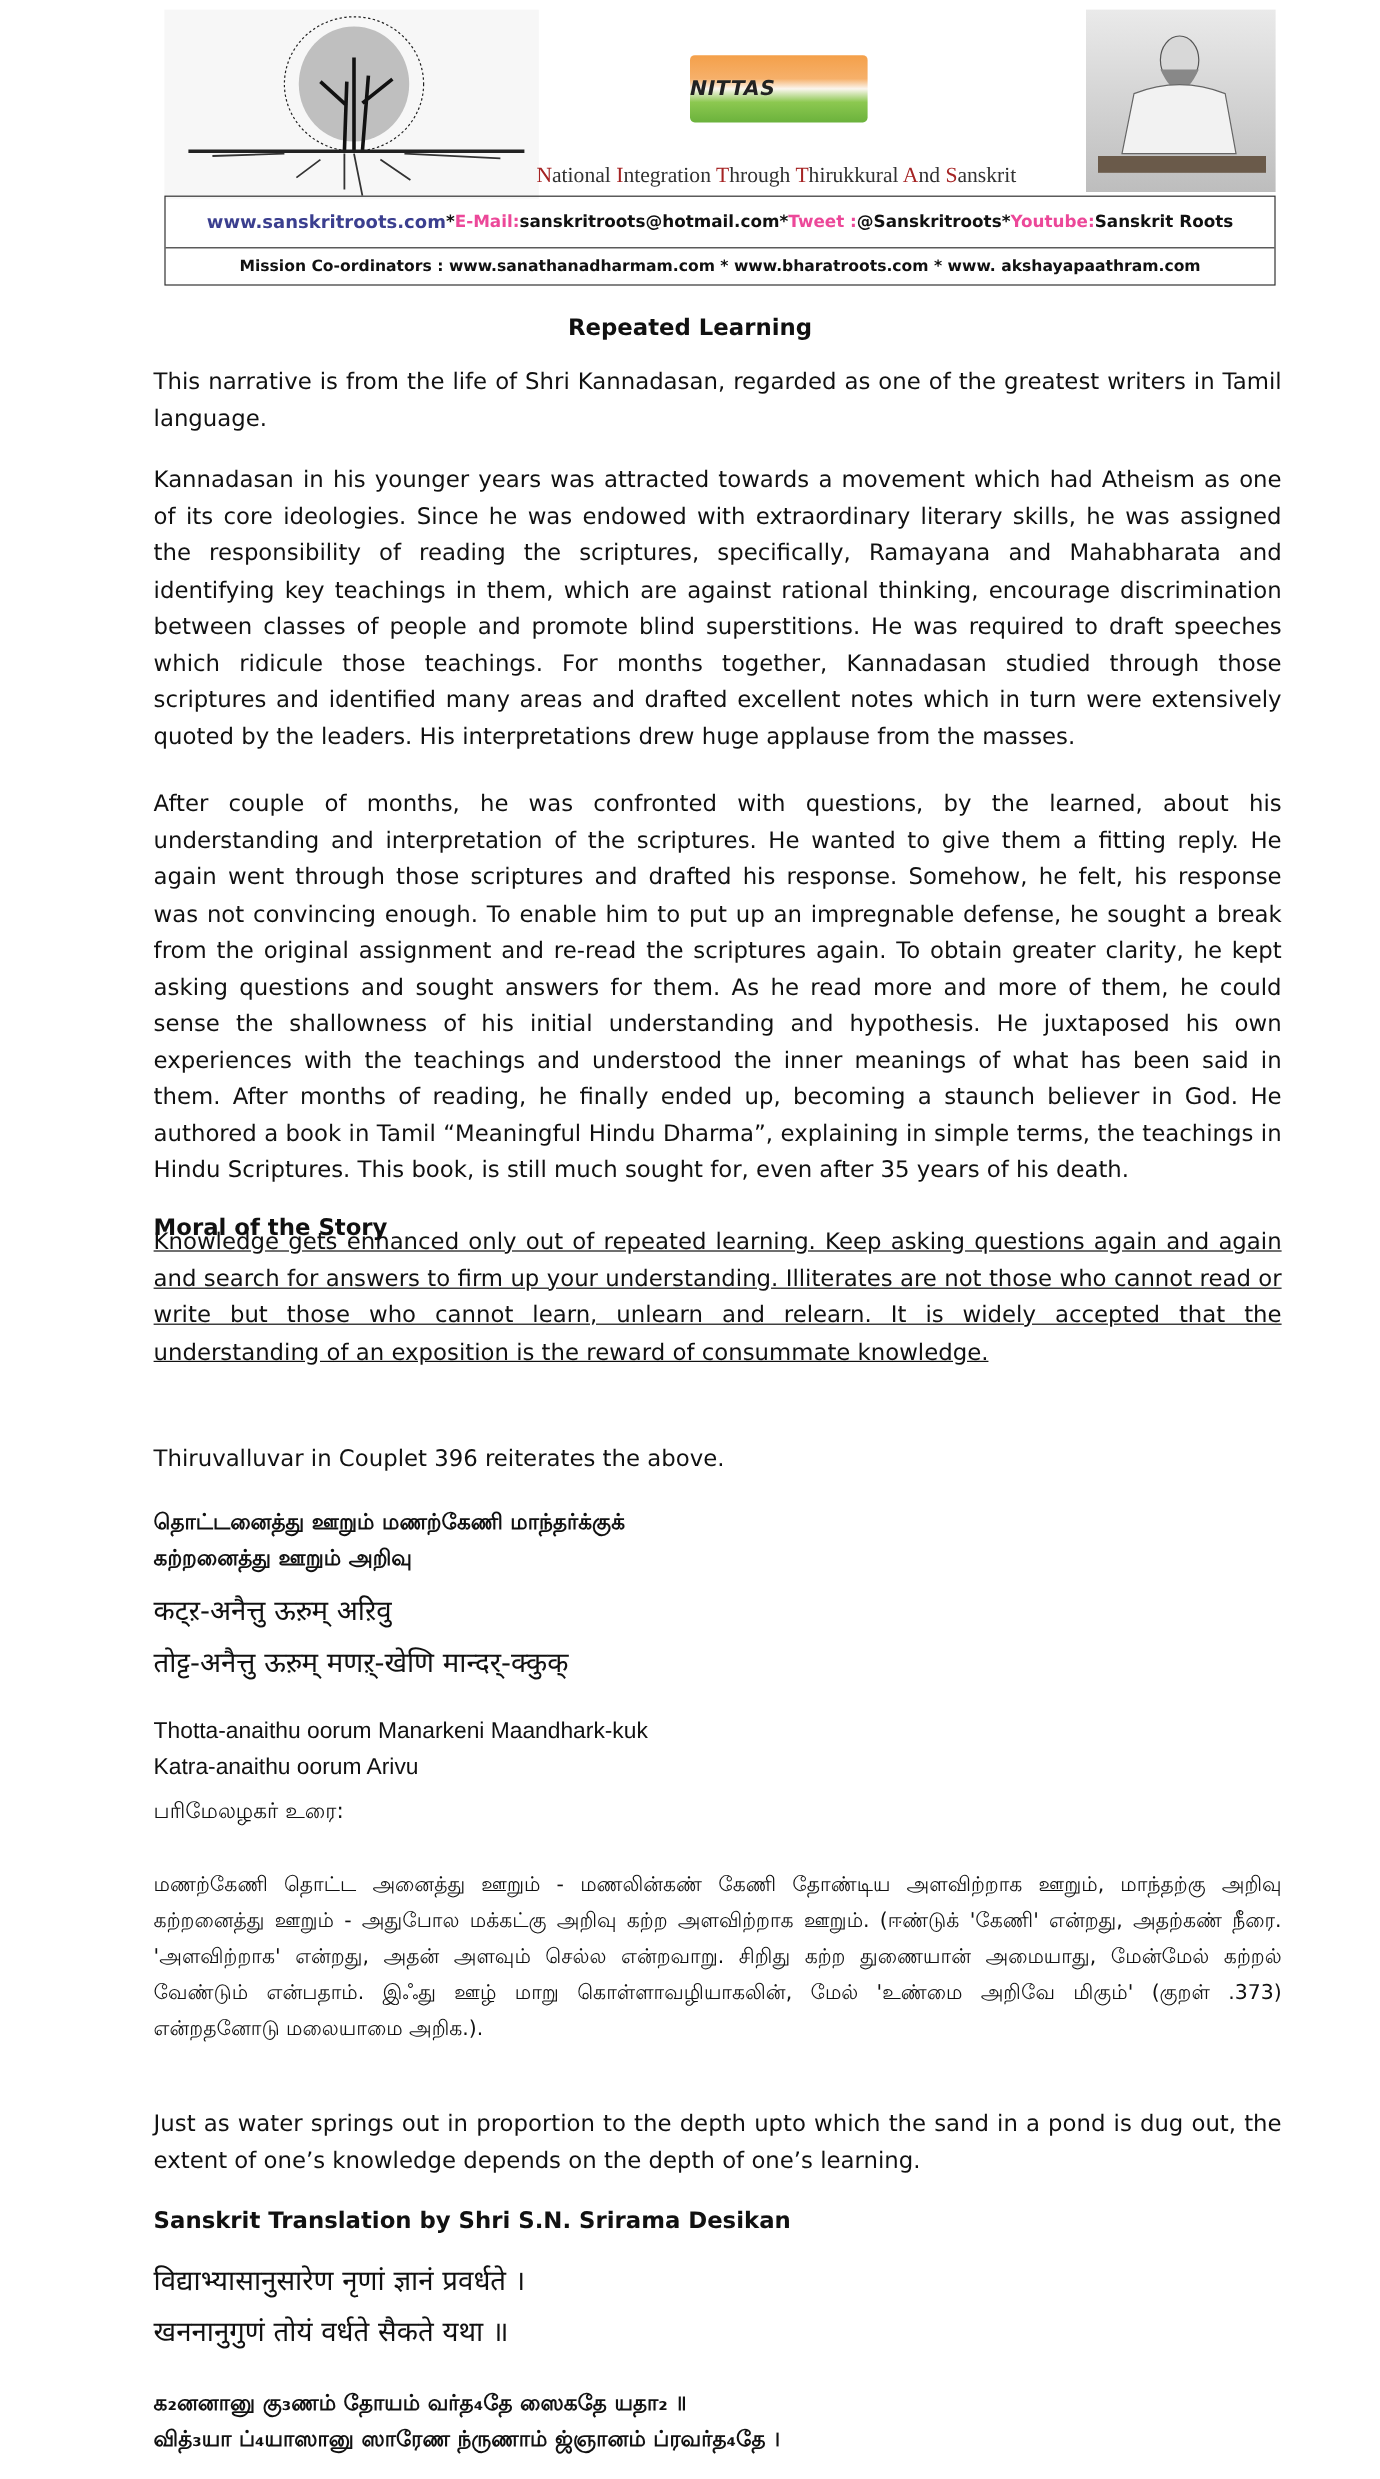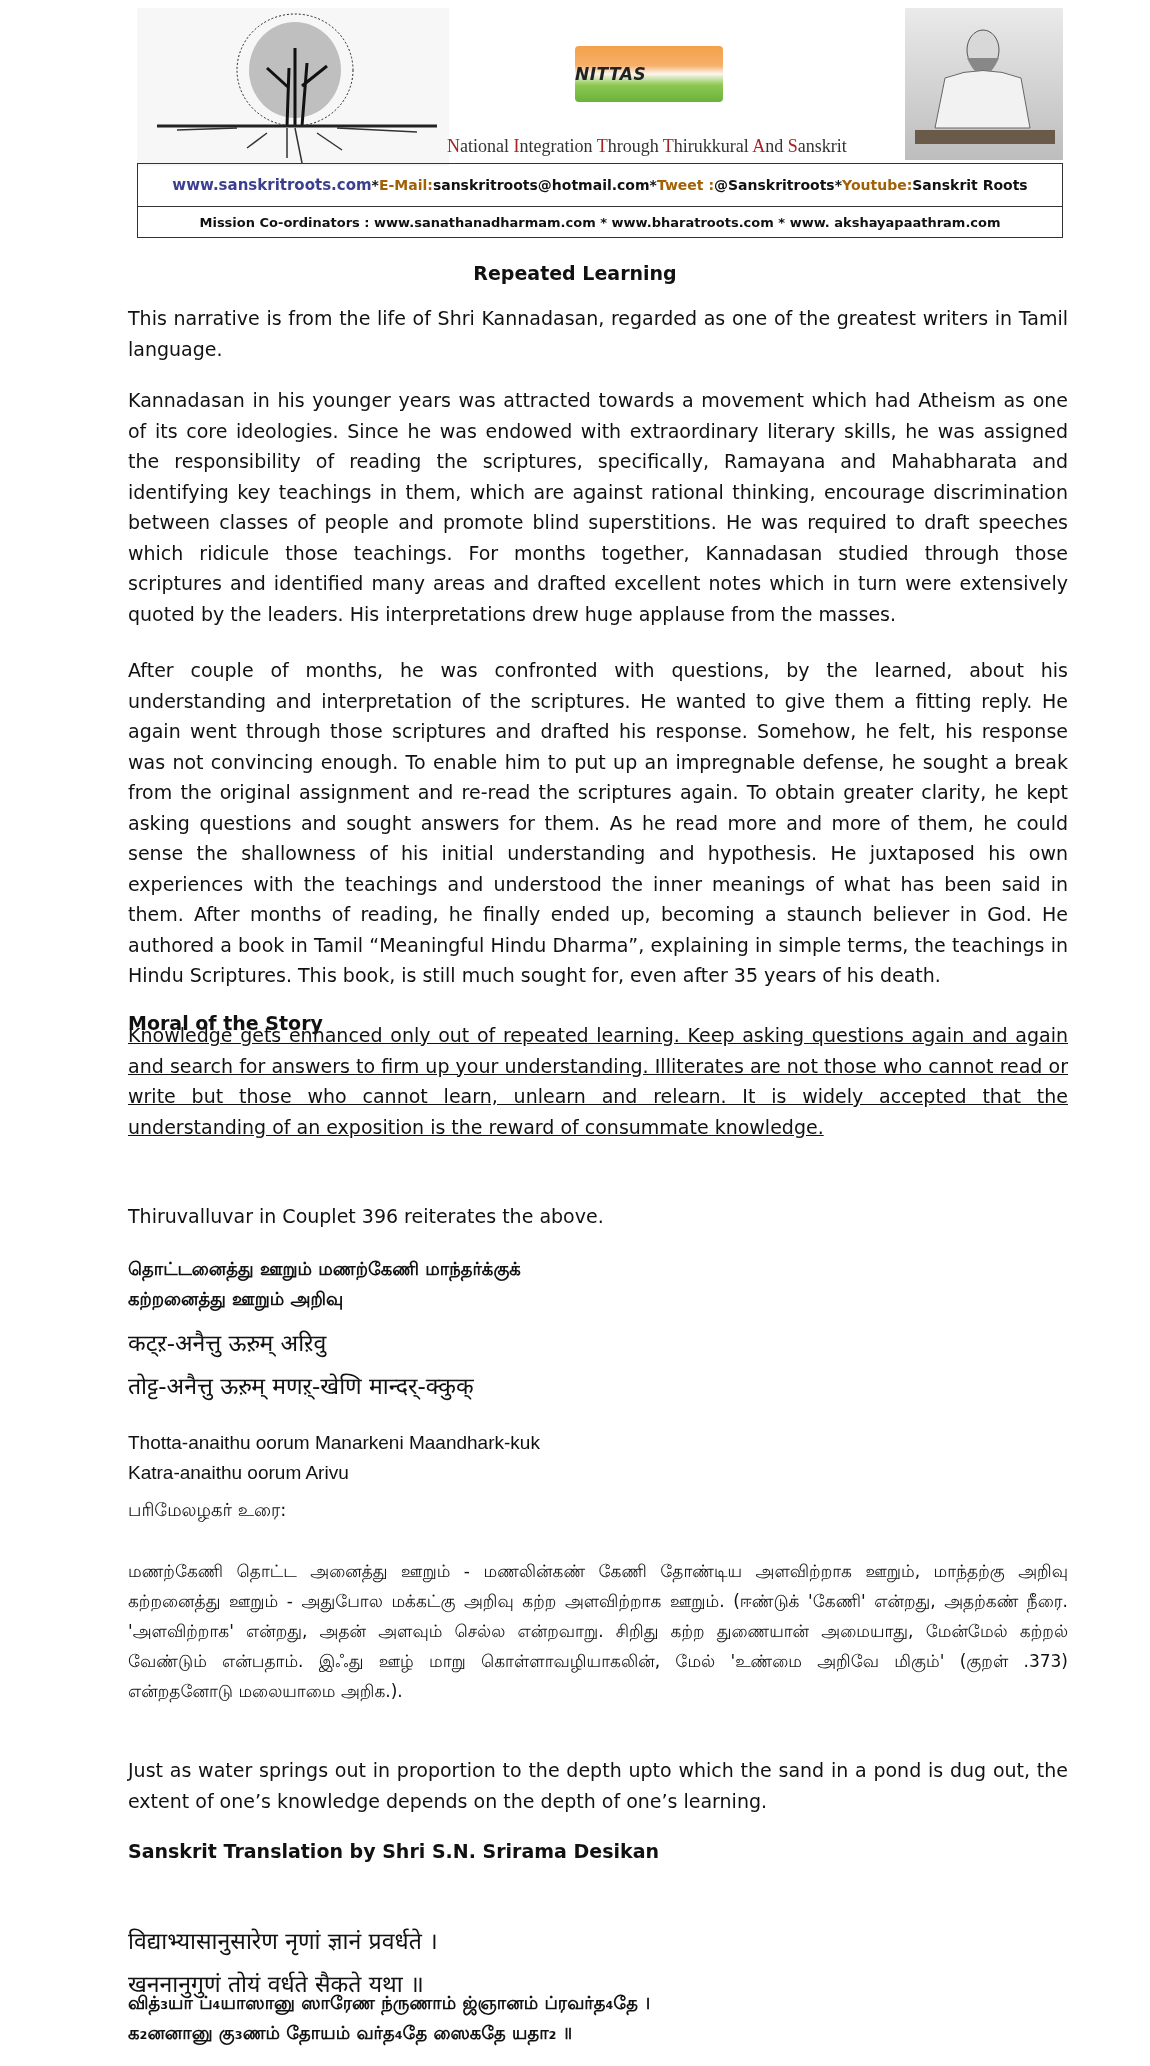--- a/index.html
+++ b/index.html
@@ -12,21 +12,21 @@
             display: flex; align-items: center; }
   .nittas span { font-family: "DejaVu Sans", sans-serif; font-weight: bold; font-style: italic; font-size: 17px; color: #222; letter-spacing: 0.5px; }
   .tagline { position: absolute; left: 310px; top: 128px; font-family: Liberation Serif, serif; font-size: 18px; color: #333; white-space: nowrap; }
   .tagline .cap { color: #a52323; }
   .sage { position: absolute; left: 768px; top: 0; width: 158px; height: 152px; background: linear-gradient(180deg, #eaeaea, #bdbdbd); }
   .contact-box { position: absolute; left: 0; top: 155px; width: 924px; border: 1.5px solid #333; }
   .contact-row { height: 42px; display: flex; align-items: center; justify-content: center;
                  font-family: "DejaVu Sans", sans-serif; font-size: 14px; font-weight: bold; color: #111; white-space: nowrap; }
   .contact-row + .contact-row { height: 30px; border-top: 1.5px solid #333; font-size: 13px; }
   .blue { color: #3b3f8f; font-size: 15px; }
-  .red { color: #a16207; }
+  .red { color: #ec4899; }
   .doc { position: absolute; left: 128px; width: 940px; }
   .title { position: absolute; left: 0; width: 1150px; top: 262px; text-align: center; font-weight: bold; font-size: 19px; }
   .p { font-size: 19px; line-height: 30.5px; text-align: justify; margin: 0; }
   .h { font-weight: bold; font-size: 19px; margin: 0; }
   .tamil-b { font-weight: bold; font-size: 18px; line-height: 30px; margin: 0; }
   .deva { font-family: "DejaVu Sans", sans-serif; font-size: 23px; line-height: 43px; margin: 0; }
   .translit { font-family: "Liberation Sans", sans-serif; font-size: 19px; line-height: 30px; margin: 0; }
   .tamil-c { font-size: 17px; line-height: 30px; text-align: justify; margin: 0; }
 </style>
 </head>
@@ -113,20 +113,20 @@
 <div class="doc" style="top:1556px;">
   <p class="tamil-c">மணற்கேணி தொட்ட அனைத்து ஊறும் - மணலின்கண் கேணி தோண்டிய அளவிற்றாக ஊறும், மாந்தற்கு அறிவு கற்றனைத்து ஊறும் - அதுபோல மக்கட்கு அறிவு கற்ற அளவிற்றாக ஊறும். (ஈண்டுக் 'கேணி' என்றது, அதற்கண் நீரை. 'அளவிற்றாக' என்றது, அதன் அளவும் செல்ல என்றவாறு. சிறிது கற்ற துணையான் அமையாது, மேன்மேல் கற்றல் வேண்டும் என்பதாம். இஃது ஊழ் மாறு கொள்ளாவழியாகலின், மேல் 'உண்மை அறிவே மிகும்' (குறள் .373) என்றதனோடு மலையாமை அறிக.).</p>
 </div>
 <div class="doc" style="top:1755px;">
   <p class="p">Just as water springs out in proportion to the depth upto which the sand in a pond is dug out, the extent of one’s knowledge depends on the depth of one’s learning.</p>
 </div>
 
 <div class="doc" style="top:1840px;">
   <p class="h">Sanskrit Translation by Shri S.N. Srirama Desikan</p>
 </div>
-<div class="doc" style="top:1920px;">
+<div class="doc" style="top:1880px;">
   <p class="deva">विद्याभ्यासानुसारेण नृणां ज्ञानं प्रवर्धते ।</p>
   <p class="deva">खननानुगुणं तोयं वर्धते सैकते यथा ॥</p>
 </div>
 <div class="doc" style="top:1988px;">
+  <p class="tamil-b">க₂னனானு கு₃ணம் தோயம் வர்த₄தே ஸைகதே யதா₂ ॥</p>
   <p class="tamil-b">வித்₃யா ப்₄யாஸானு ஸாரேண ந்ருணாம் ஜ்ஞானம் ப்ரவர்த₄தே ।</p>
-  <p class="tamil-b">க₂னனானு கு₃ணம் தோயம் வர்த₄தே ஸைகதே யதா₂ ॥</p>
 </div>
 
 </body></html>

